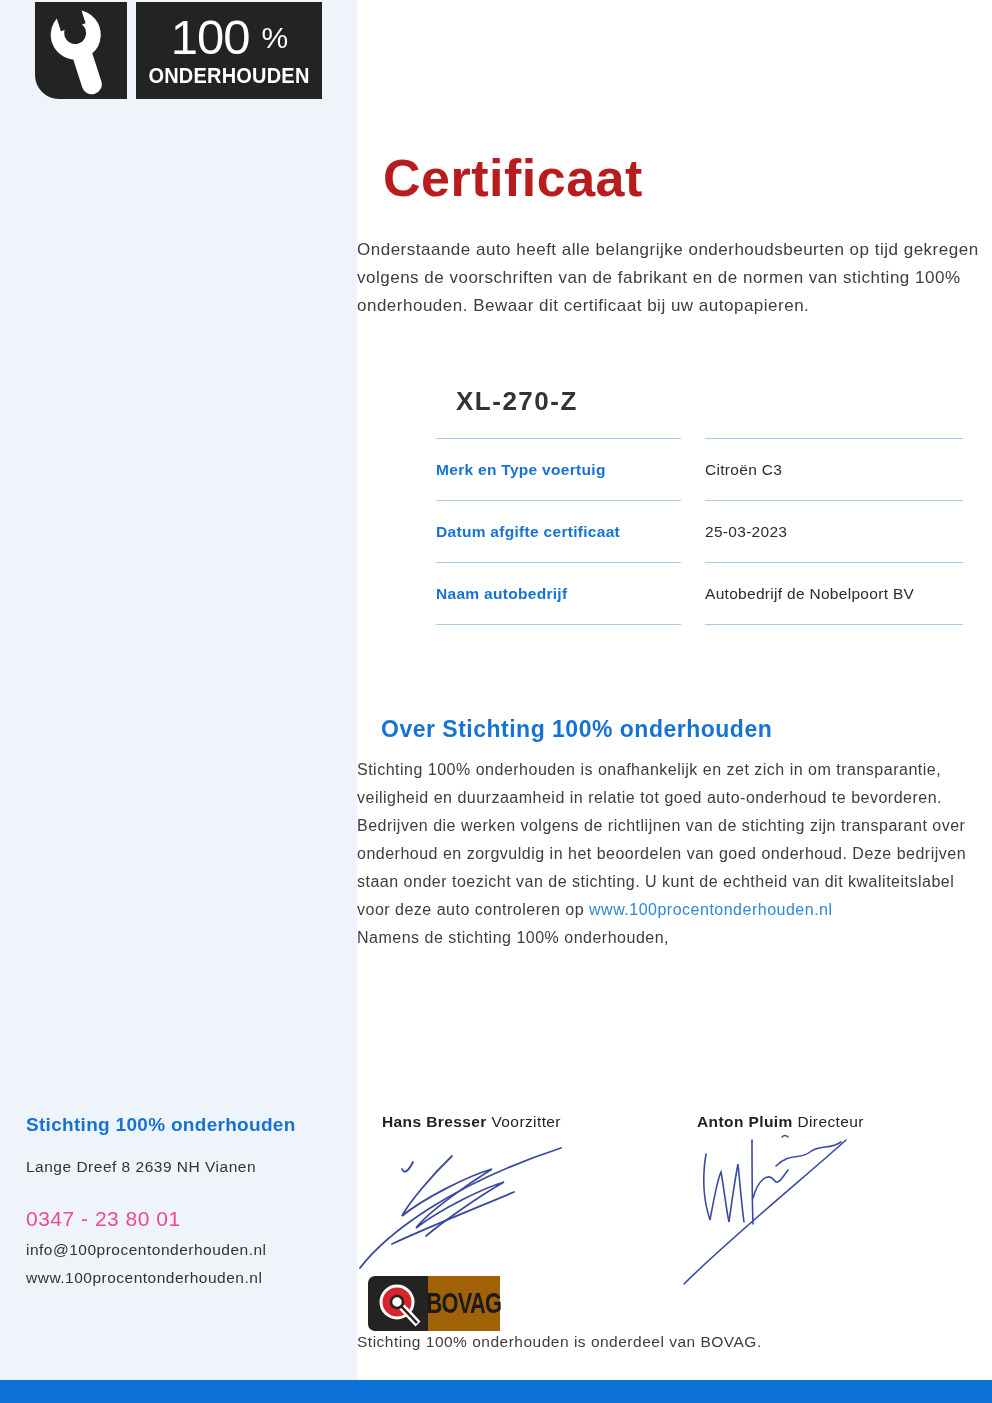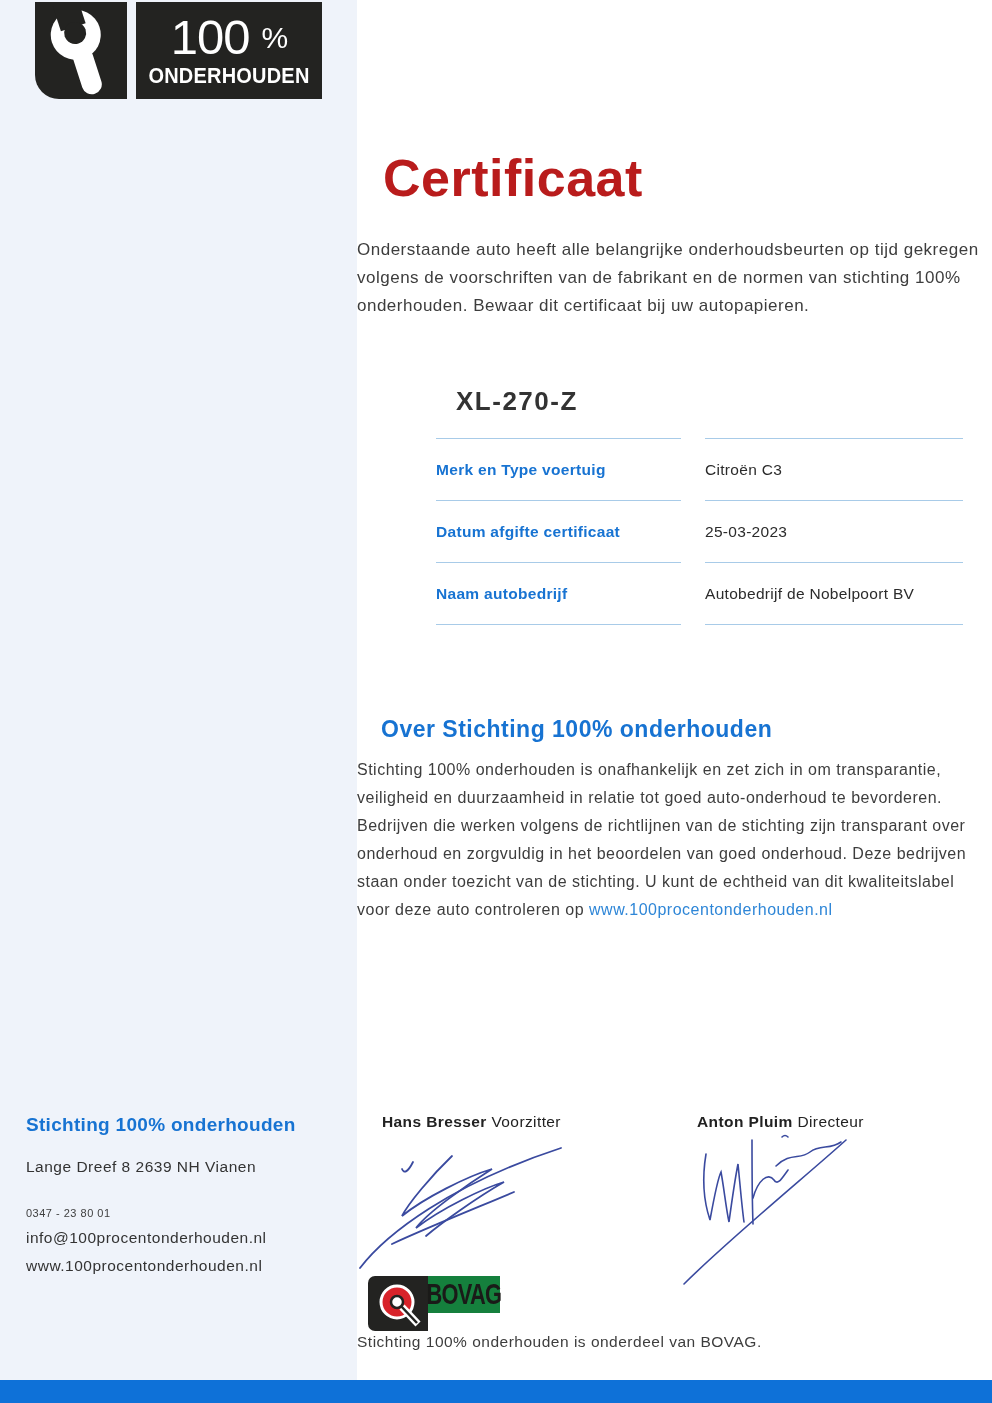--- a/index.html
+++ b/index.html
@@ -30,34 +30,34 @@
   .cert-label { color:#1773d2; font-weight:bold; }
   .cert-value { color:#2b2b2b; }
 
   .about-heading { position:absolute; left:381px; top:716px; font-size:23px; font-weight:bold; color:#1773d2; letter-spacing:0.5px; }
   .about-body { position:absolute; left:357px; top:756px; width:632px; font-size:16px; line-height:28px; letter-spacing:0.5px; color:#3d3d3d; }
   .inline-link { color:#2e86d7; cursor:pointer; }
 
   .org-block { position:absolute; left:26px; top:1114px; width:310px; }
   .org-name { font-size:19px; font-weight:bold; color:#1773d2; letter-spacing:0.3px; }
   .org-address { margin-top:22px; font-size:15.5px; color:#333; letter-spacing:0.5px; }
-  .org-phone { margin-top:31px; font-size:11px; color:#404040; letter-spacing:0.5px; }
+  .org-phone { margin-top:31px; font-size:21px; color:#ec4899; letter-spacing:0.5px; }
   .org-email, .org-site { margin-top:10px; font-size:15.5px; color:#333; letter-spacing:0.5px; }
 
   .sig-label { position:absolute; top:1113px; font-size:15.5px; color:#222; letter-spacing:0.4px;margin-left:24px; }
   .sig-label .sig-name { font-weight:bold; }
   .sig-1 { left:358px; }
   .sig-2 { left:673px; }
   .sig-svg { position:absolute; }
   .sig-svg-1 { left:356px; top:1132px; }
   .sig-svg-2 { left:678px; top:1128px; }
 
   .bovag { position:absolute; left:368px; top:1276px; display:flex; height:55px; }
   .bovag-dial { width:60px; height:55px; background:#232321; border-radius:7px 0 0 7px; display:flex; align-items:center; justify-content:center; }
-  .bovag-wordbox { width:72px; height:37px; background:#15803d; display:flex; align-items:center; justify-content:center; }
+  .bovag-wordbox { width:72px; height:55px; background:#a16207; display:flex; align-items:center; justify-content:center; }
   .bovag-word { font-weight:bold; font-size:28px; color:#1a1a18; transform:scaleX(0.78) scaleY(1.05); letter-spacing:-1px; }
   .bovag-note { position:absolute; left:357px; top:1333px; font-size:15.5px; letter-spacing:0.5px; color:#3d3d3d; }
 
   svg { display:block; }
 </style>
 </head>
 <body>
 
 <div class="page">
 
@@ -95,20 +95,21 @@
     <div class="cert-cell cert-value row-first">Citroën C3</div>
     <div class="cert-cell cert-label">Datum afgifte certificaat</div>
     <div class="cert-cell cert-value">25-03-2023</div>
     <div class="cert-cell cert-label">Naam autobedrijf</div>
     <div class="cert-cell cert-value">Autobedrijf de Nobelpoort BV</div>
   </div>
 
   <div class="about-heading">Over Stichting 100% onderhouden</div>
   <div class="about-body">
     <span>Stichting 100% onderhouden is onafhankelijk en zet zich in om transparantie, veiligheid en duurzaamheid in relatie tot goed auto-onderhoud te bevorderen. Bedrijven die werken volgens de richtlijnen van de stichting zijn transparant over onderhoud en zorgvuldig in het beoordelen van goed onderhoud. Deze bedrijven staan onder toezicht van de stichting. U kunt de echtheid van dit kwaliteitslabel voor deze auto controleren op </span><span class="inline-link">www.100procentonderhouden.nl</span>
+    <div>Namens de stichting 100% onderhouden,</div>
   </div>
 
   <div class="org-block">
     <div class="org-name">Stichting 100% onderhouden</div>
     <div class="org-address">Lange Dreef 8 2639 NH Vianen</div>
     <div class="org-phone">0347 - 23 80 01</div>
     <div class="org-email">info@100procentonderhouden.nl</div>
     <div class="org-site">www.100procentonderhouden.nl</div>
   </div>
 

